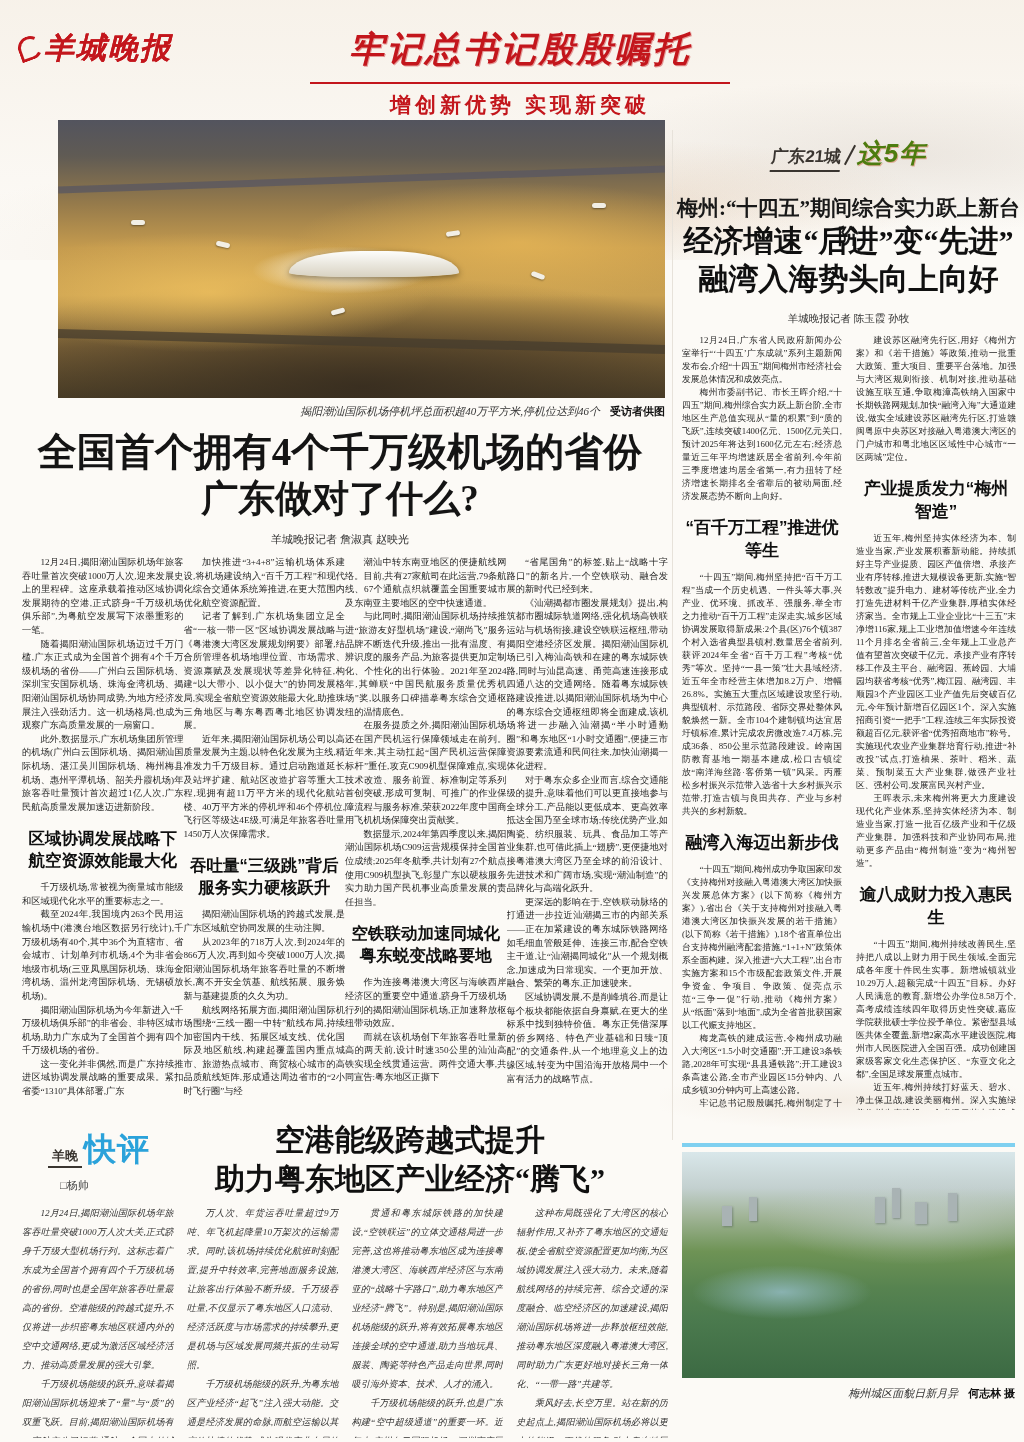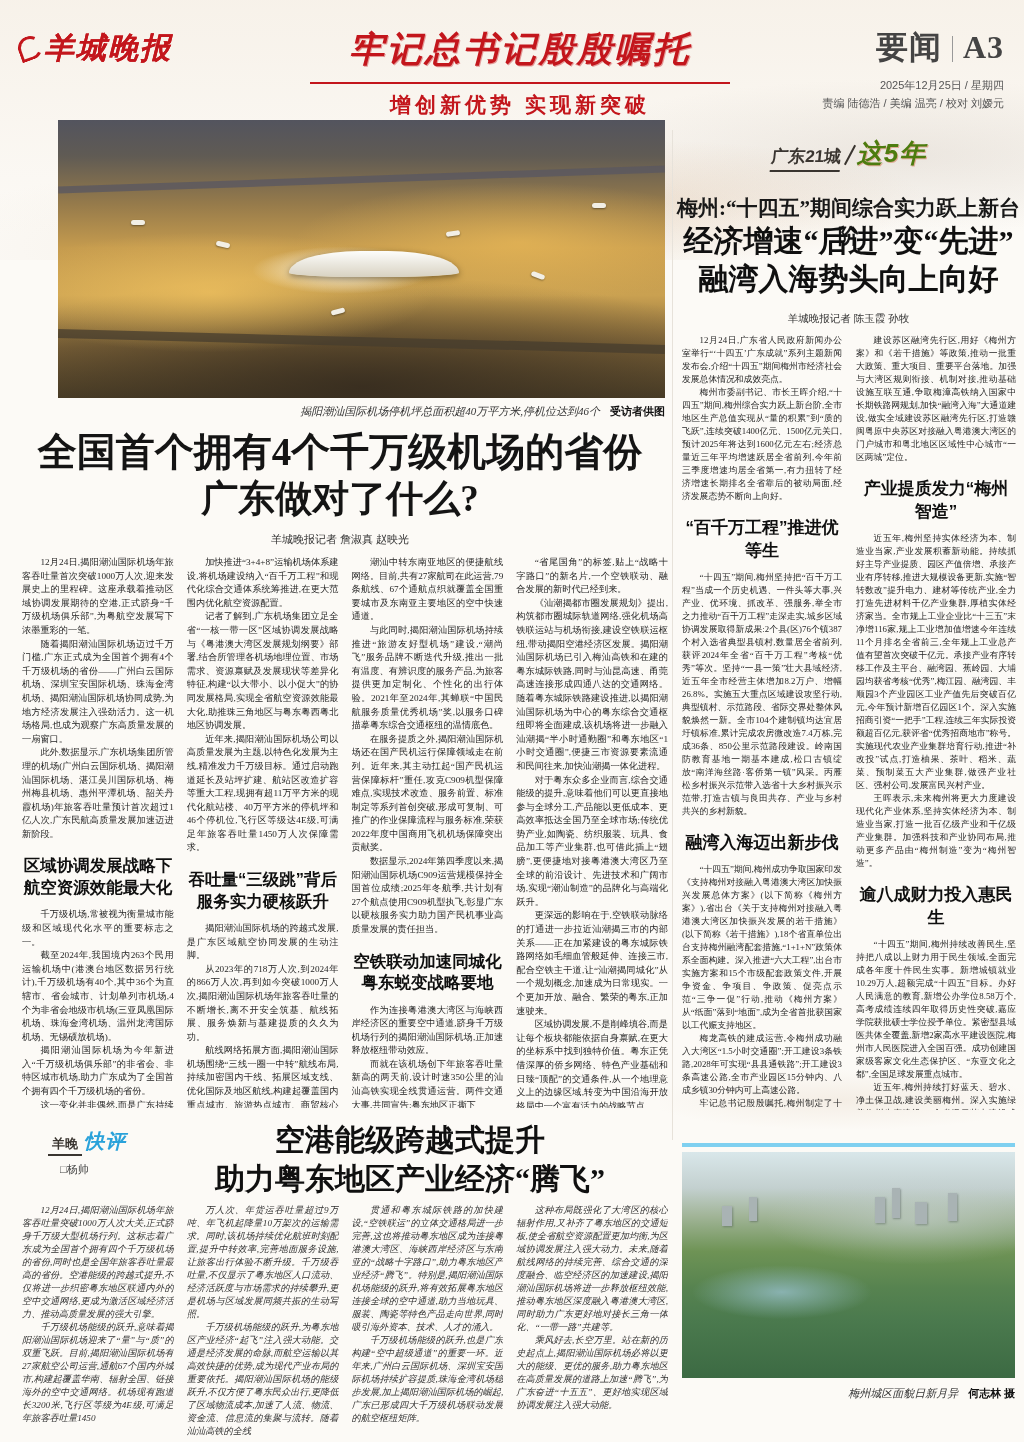--- a/index.html
+++ b/index.html
@@ -50,21 +50,21 @@
   .m-head{position:absolute;left:12px;top:428px;width:656px;text-align:center;color:#141414;font-weight:bold;line-height:1.22;}
   .m-head .l1{font-size:39px;letter-spacing:0px;}
   .m-head .l2{font-size:37px;}
   .m-byline{position:absolute;left:12px;top:532px;width:656px;text-align:center;font-size:11px;color:#333;
     font-family:"Liberation Sans","DejaVu Sans",sans-serif;}
   
   .cols{display:flex;overflow:hidden;}
   .cols .col{flex:1;overflow:hidden;}
   .cols p{margin:0;text-indent:2em;text-align:justify;color:#262626;}
   .colhead{font-family:"Liberation Sans","DejaVu Sans",sans-serif;color:#0f0f0f;text-align:center;font-weight:bold;}
-  .main-cols{position:absolute;left:22px;top:556px;width:646px;height:552px;gap:13px;}
+  .main-cols{position:absolute;left:22px;top:556px;width:646px;height:552px;}
   .main-cols p{font-size:9.2px;line-height:13.6px;}
   .main-cols .colhead{font-size:16.5px;line-height:1.3;margin:14px 0 10px 0;}
   
   .vrule{position:absolute;left:672px;top:130px;width:1px;height:1010px;background:#e7e2da;}
   .badge{position:absolute;left:682px;top:136px;width:333px;text-align:center;white-space:nowrap;}
   .badge-left{display:inline-block;font-size:17px;font-weight:bold;color:#3a3530;border-bottom:2px solid #3a3530;
     padding-bottom:2px;transform:skewX(-6deg);font-family:"Liberation Sans","DejaVu Sans",sans-serif;}
   .badge-slash{display:inline-block;width:2px;height:22px;background:#3a3530;transform:rotate(28deg);margin:0 6px -4px 8px;}
   .badge-right{display:inline-block;font-size:26px;font-weight:bold;font-style:italic;color:#4d7c0f;
     letter-spacing:1px;font-family:"Liberation Sans","DejaVu Sans",sans-serif;text-shadow:1px 1px 0 rgba(200,60,10,.35);}
@@ -81,50 +81,43 @@
     background:
       radial-gradient(ellipse 120px 36px at 30% 62%, rgba(150,190,200,.8), transparent 75%),
       radial-gradient(ellipse 200px 60px at 70% 30%, rgba(200,210,212,.55), transparent 75%),
       linear-gradient(180deg,#d9e7ea 0%,#c3d0cf 16%,#a2b599 28%,#6e9355 44%,#578350 60%,#4b7a4e 74%,#3c6a43 100%);}
   .bldg{position:absolute;background:#a9b3b4;box-shadow:1px 1px 2px rgba(60,70,70,.4);}
   .city-cap{position:absolute;left:682px;top:1386px;width:333px;text-align:right;font-size:11px;color:#333;font-style:italic;}
   .city-cap b{font-style:normal;margin-left:10px;color:#111;}
   
   .kp-brand{position:absolute;left:26px;top:1128px;width:130px;font-family:"Liberation Sans","DejaVu Sans",sans-serif;}
   .kp-top{font-size:13px;font-weight:bold;color:#3a3530;border-bottom:2px solid #3a3530;display:inline-block;padding:0 4px 1px 4px;margin-left:22px;}
-  .kp-main{font-size:20px;font-weight:bold;font-style:italic;color:#2aa2da;letter-spacing:1px;margin-left:2px;}
+  .kp-main{font-size:32px;font-weight:bold;color:#2aa2da;letter-spacing:1px;margin-left:2px;}
   .kp-author{font-size:11px;color:#444;margin-top:6px;margin-left:34px;}
   .kp-head{position:absolute;left:160px;top:1120px;width:500px;text-align:center;font-weight:bold;color:#101010;line-height:1.3;}
   .kp-head .l1{font-size:30px;}.kp-head .l2{font-size:30px;}
   .kp-cols{position:absolute;left:22px;top:1204px;width:646px;height:234px;gap:13px;}
-  .kp-cols p{font-size:9.2px;line-height:13px;font-style:italic;color:#303030;}
+  .kp-cols p{font-size:9.2px;line-height:19px;font-style:italic;color:#303030;}
 </style>
 </head>
 <body>
 
 <div class="page">
   <div class="wash"></div>
   <div class="wash2"></div>
 
   <div class="goat"></div>
   <div class="logo"><span class="logo-text">羊城晚报</span></div>
 
   <div class="banner">
     <div class="banner-title">牢记总书记殷殷嘱托</div>
     <div class="banner-rule"></div>
     <div class="banner-sub">增创新优势 实现新突破</div>
   </div>
 
-  <div class="pageno">
-    <div class="pn-row">
-      <span>要闻</span><span class="pn-sep"></span><span>A3</span>
-    </div>
-    <div class="pn-date">2025年12月25日 / 星期四</div>
-    <div class="pn-staff">责编 陆德浩 / 美编 温亮 / 校对 刘嫒元</div>
-  </div>
 
   <div class="photo-airport">
     <div class="runway"></div>
     <div class="runway2"></div>
     <div class="terminal"></div>
     <div class="plane" style="left:12%;top:36%;"></div>
     <div class="plane" style="left:26%;top:44%;transform:rotate(12deg);"></div>
     <div class="plane" style="left:64%;top:40%;transform:rotate(-8deg);"></div>
     <div class="plane" style="left:78%;top:55%;transform:rotate(20deg);"></div>
     <div class="plane" style="left:45%;top:68%;transform:rotate(-14deg);"></div>

